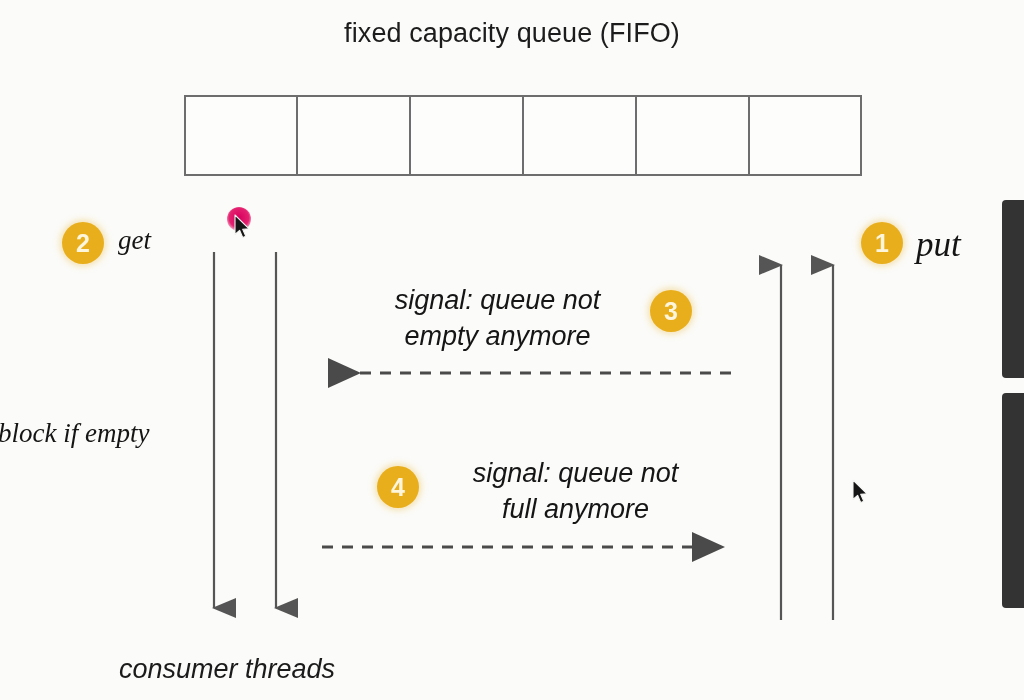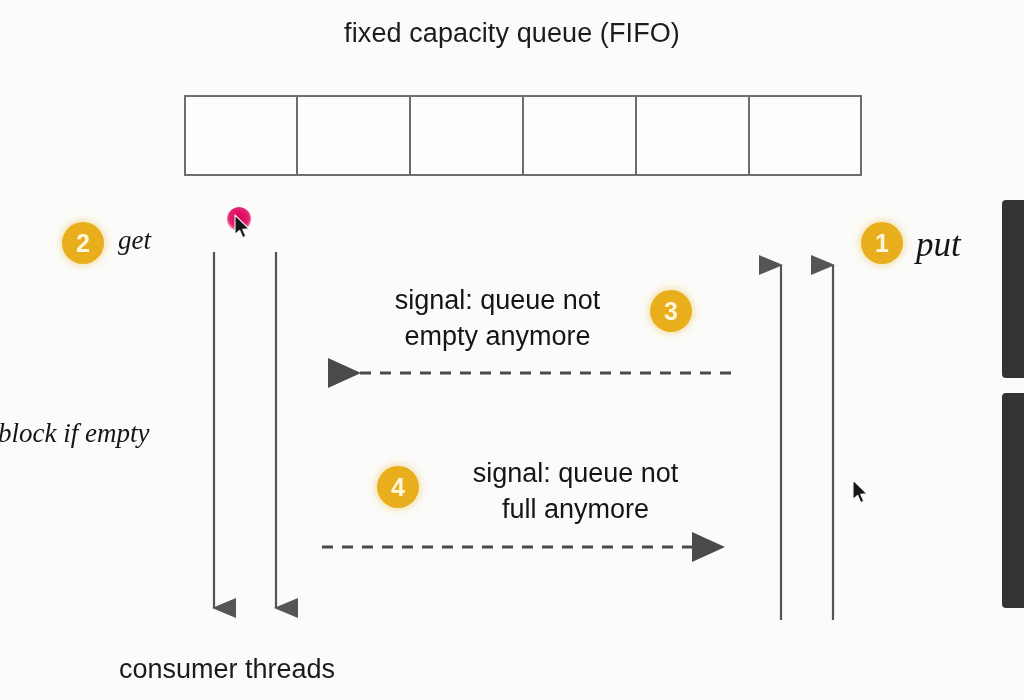--- a/index.html
+++ b/index.html
@@ -85,35 +85,37 @@
     font-family: Liberation Serif, serif;
     white-space: nowrap;
   }
   .lbl-get  { left: 118px; top: 225px; font-size: 27px; }
   .lbl-put  { left: 916px; top: 225px; font-size: 35px; }
   .lbl-block-empty { left: -2px;  top: 418px; font-size: 27px; }
   .lbl-block-full  { left: 874px; top: 440px; font-size: 27px; }
 
   .signal-text {
     position: absolute;
+    font-style: italic;
     color: #151515;
     font-size: 27px;
     line-height: 1.33;
     text-align: center;
     white-space: pre-line;
   }
   .sig-3 { left: 380px; top: 283px; width: 235px; }
   .sig-4 { left: 458px; top: 456px; width: 235px; }
 
   
   .bottom-lbl {
     position: absolute;
     font-size: 27px;
     color: #1b1b1b;
     white-space: nowrap;
+    font-style: italic;
   }
   .lbl-consumer { left: 119px; top: 654px; }
   .lbl-producer { left: 692px; top: 654px; }
 
   
   #arrows {
     position: absolute;
     left: 0; top: 0;
     width: 1024px;
     height: 700px;

